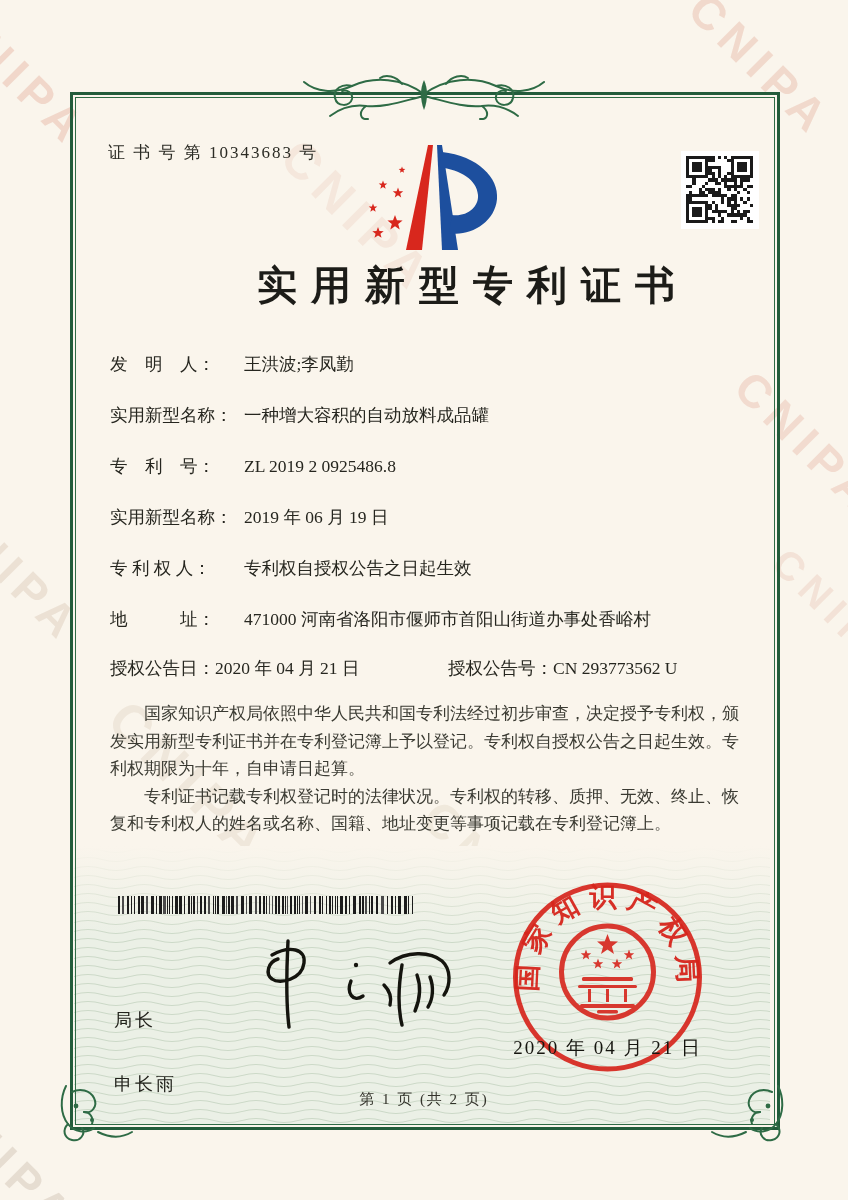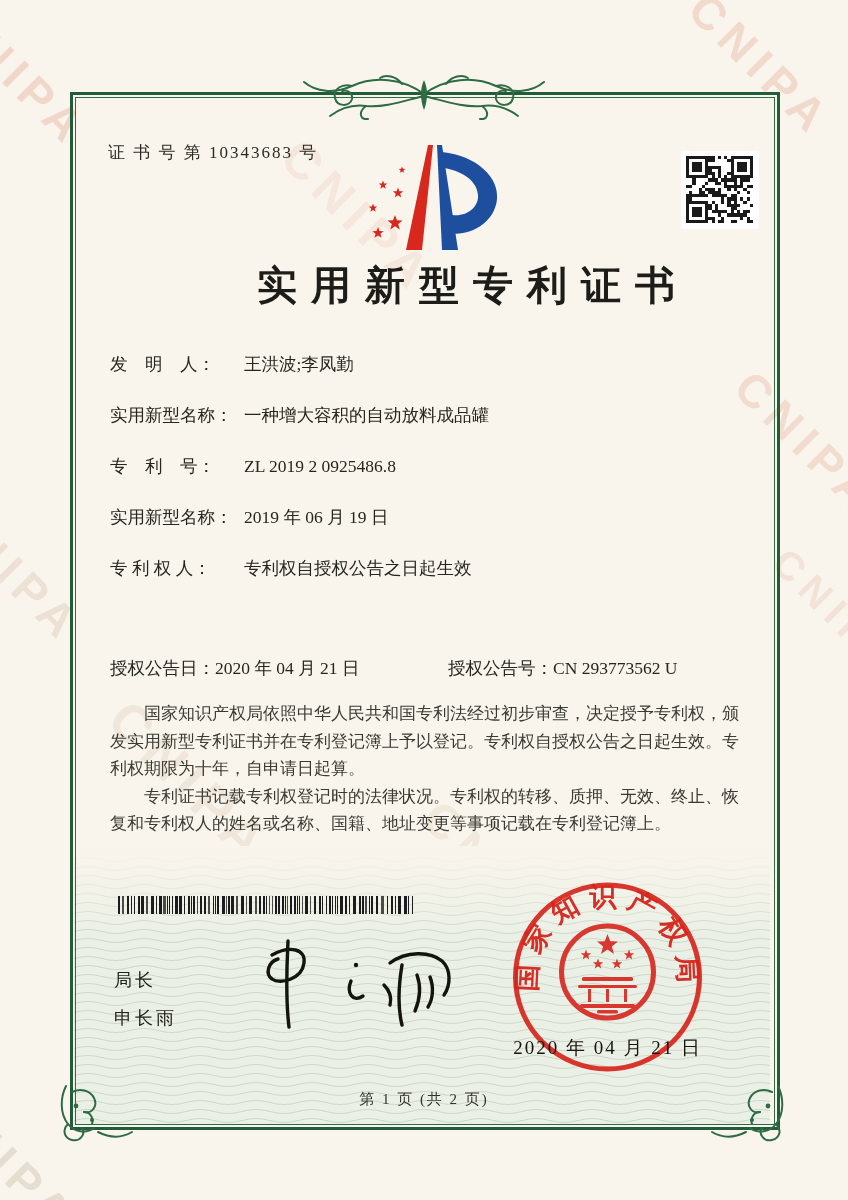--- a/index.html
+++ b/index.html
@@ -41,21 +41,21 @@
   .f-value{white-space:pre-wrap;}
   .grant{position:absolute;left:110px;top:656px;width:640px;z-index:5;font-size:17.5px;display:flex;}
   .grant-left{width:338px;flex:0 0 auto;}
   .body-text{position:absolute;left:110px;top:700px;width:630px;z-index:5;
     font-size:17px;line-height:27.5px;color:#3a3a32;}
   .body-text p{margin:0;text-indent:2em;}
   .barcode{position:absolute;left:118px;top:896px;height:18px;z-index:5;display:flex;align-items:stretch;}
   .bar{height:100%;}
   .signer{position:absolute;left:114px;top:968px;z-index:5;
     font-family:"Liberation Sans","DejaVu Sans",sans-serif;font-size:18px;color:#22221c;}
-  .signer div{margin-bottom:14px;letter-spacing:3px;}
+  .signer div{margin-bottom:14px;letter-spacing:3px;margin-top:40px;}
   .signature{position:absolute;left:250px;top:933px;z-index:6;}
   .seal{position:absolute;left:505px;top:877px;z-index:6;}
   .page-footer{position:absolute;left:0;top:1090px;width:100%;text-align:center;z-index:5;
     font-size:15px;letter-spacing:2px;color:#33332b;}
   .cont-note{position:absolute;left:50%;transform:translateX(-50%);top:1136px;z-index:5;
     background:#fffdf8;padding:9px 22px;font-size:17px;letter-spacing:3px;color:#2f2f28;}
 </style>
 </head>
 <body>
 
@@ -598,20 +598,24 @@
       <span class="f-label">专　利　号：</span>
       <span class="f-value">ZL 2019 2 0925486.8</span>
     </div>
     <div class="field-row">
       <span class="f-label">实用新型名称：</span>
       <span class="f-value">2019 年 06 月 19 日</span>
     </div>
     <div class="field-row">
       <span class="f-label">专 利 权 人：</span>
       <span class="f-value">专利权自授权公告之日起生效</span>
+    </div>
+    <div class="field-row">
+      <span class="f-label">地　　　址：</span>
+      <span class="f-value">471000 河南省洛阳市偃师市首阳山街道办事处香峪村</span>
     </div>
   </div>
 
   <div class="grant">
     <div class="grant-left">
       <span>授权公告日：</span><span>2020 年 04 月 21 日</span>
     </div>
     <div class="grant-right">
       <span>授权公告号：</span><span>CN 293773562 U</span>
     </div>

